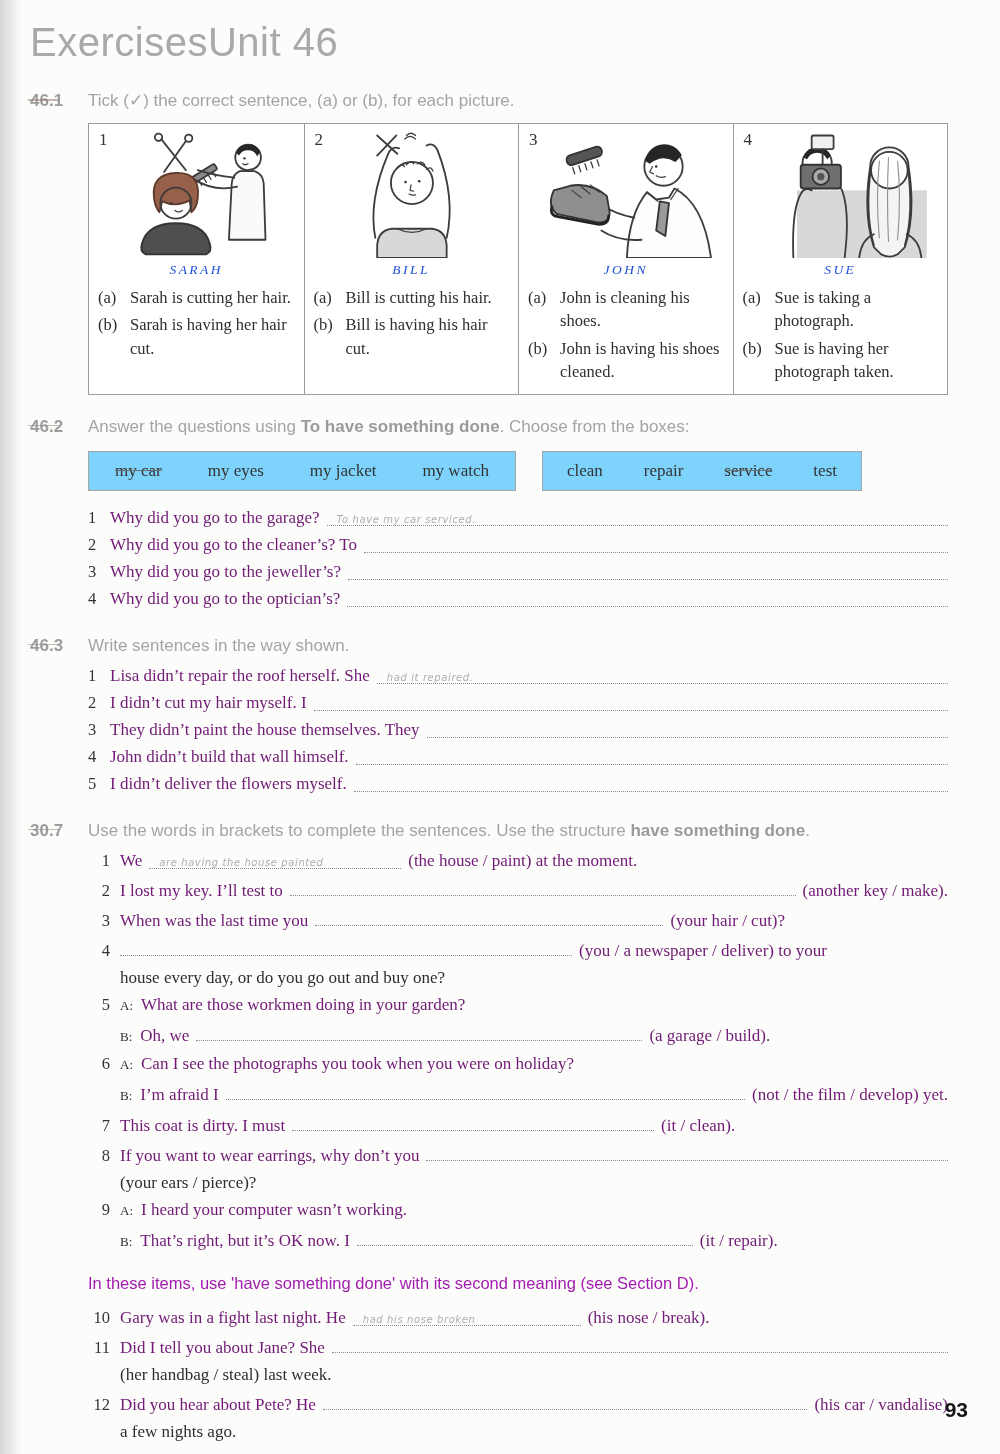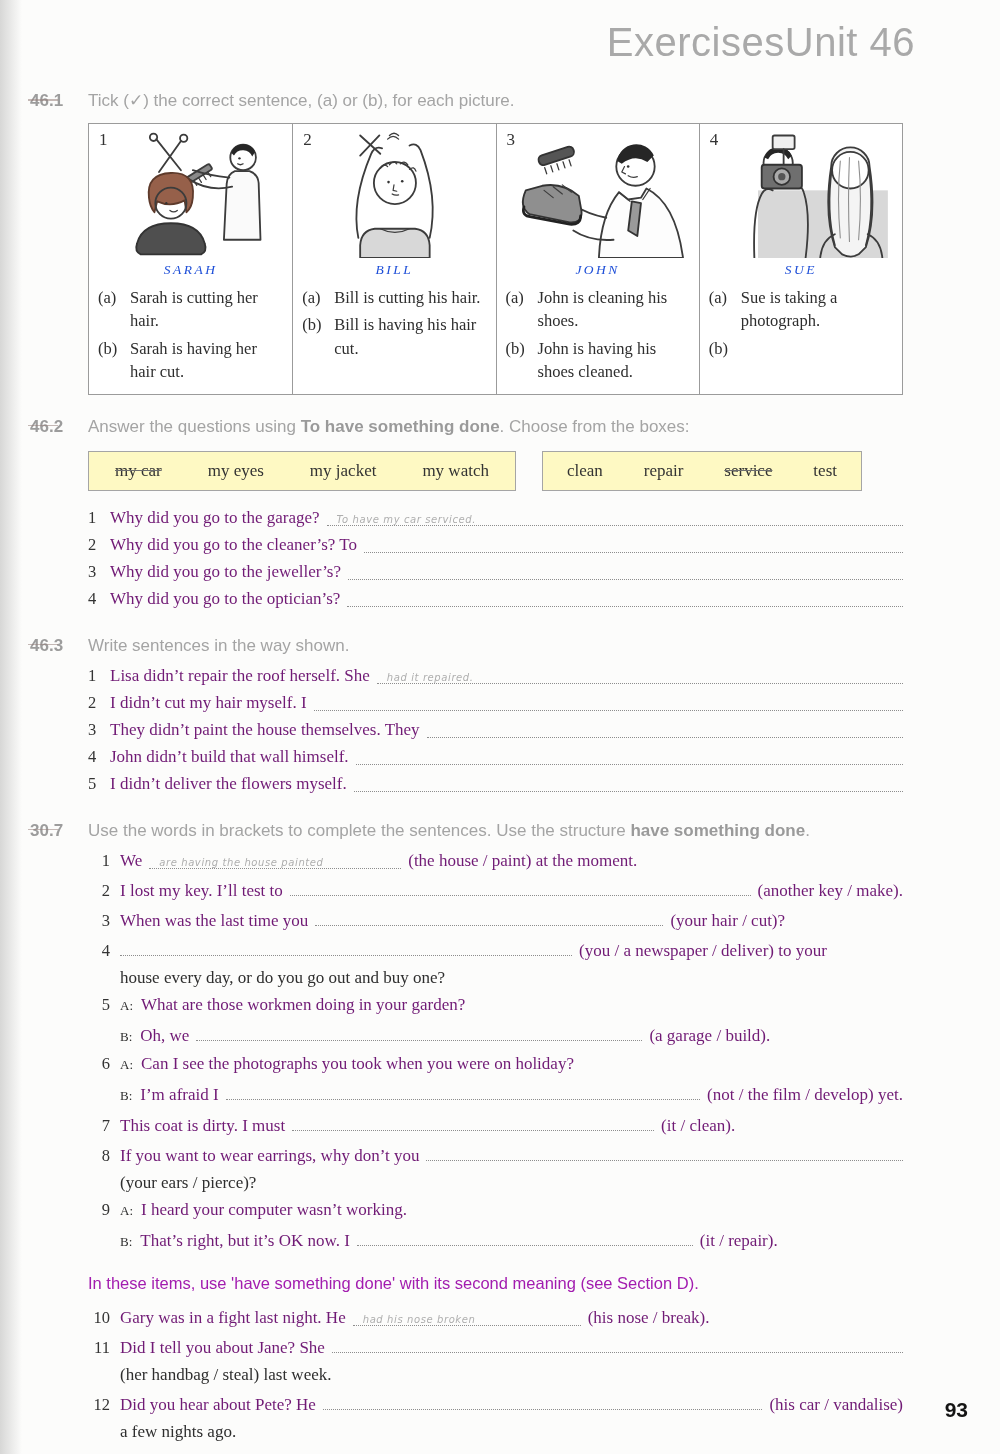--- a/index.html
+++ b/index.html
@@ -4,26 +4,26 @@
 <style>
   html,body{margin:0;padding:0;}
   body{
     width:1000px;height:1454px;position:relative;overflow:hidden;
     background:#fcfcfb;color:#333;
     font-family:"Liberation Serif",serif;
   }
   .edge-shadow{position:absolute;left:0;top:0;bottom:0;width:22px;
     background:linear-gradient(90deg,#d7d7d6 0%,rgba(250,250,250,0) 100%);pointer-events:none;}
   
-  .pagehead{display:flex;justify-content:flex-end;align-items:baseline;
+  .pagehead{display:flex;justify-content:flex-start;align-items:baseline;
     padding:20px 85px 0 30px;}
   .headtxt{font-family:"Liberation Sans",sans-serif;font-size:40px;font-weight:400;
     color:#a9a9a9;letter-spacing:.5px;}
   
-  .sec{padding:0 97px 0 30px;}
+  .sec{padding:0 52px 0 30px;}
   .sec1{margin-top:24px}.sec2{margin-top:20px}.sec3{margin-top:22px}.sec4{margin-top:22px}
   .sec-head{display:flex;align-items:baseline;
     font-family:"Liberation Sans",sans-serif;font-size:17px;color:#a4a4a4;line-height:24px;}
   .sec-num{width:58px;flex:none;font-weight:700;color:#9c9c9c;position:relative;}
   .sec-num::after{content:"";position:absolute;left:-2px;top:10px;width:30px;height:1.5px;
     background:#96807c;opacity:.55;}
   .sec-instr b{font-weight:700;color:#9a9a9a;}
   .sec-body{margin-left:58px;}
   
   .pictable{display:grid;grid-template-columns:repeat(4,1fr);
@@ -31,21 +31,21 @@
   .cell{border-left:1px solid #9b9b9b;padding:6px 9px 10px;position:relative;}
   .cell:first-child{border-left:none;}
   .pnum{position:absolute;top:6px;left:10px;font-size:17px;color:#333;}
   .figwrap{height:128px;display:flex;align-items:flex-end;justify-content:center;}
   .caption{text-align:center;font-style:italic;letter-spacing:2.5px;color:#1d4ed8;
     font-size:13.5px;margin:4px 0 8px;}
   .opt{display:flex;gap:5px;font-size:16.5px;line-height:1.42;color:#2e2e2e;margin-top:4px;}
   .opt .ol{flex:none;width:27px;}
   
   .boxrow{display:flex;gap:26px;margin:12px 0 13px;}
-  .wbox{border:1px solid #a5a5a5;background:#fef9c3;display:flex;align-items:center;
+  .wbox{border:1px solid #a5a5a5;background:#7dd3fc;display:flex;align-items:center;
     justify-content:space-between;box-sizing:border-box;}
   .wbox.b1{width:428px;padding:9px 26px;}
   .wbox.b2{width:320px;padding:9px 24px;}
   .word{font-size:17px;color:#333;}
   .word.struck{text-decoration:line-through;text-decoration-color:#6e6e6e;}
   
   .qrow{display:flex;align-items:baseline;line-height:27px;}
   .qnum{flex:none;width:22px;font-size:16.5px;color:#333;}
   .e4 .qnum{text-align:right;margin-right:10px;}
   .spk{flex:none;font-size:13px;color:#2e2e2e;margin-right:8px;}
@@ -212,20 +212,21 @@
             </g>
           </svg>
         </div>
         <div class="caption">SUE</div>
         <div class="opt">
           <span class="ol">(a)</span>
           <span>Sue is taking a photograph.</span>
         </div>
         <div class="opt">
           <span class="ol">(b)</span>
+          <span>Sue is having her photograph taken.</span>
         </div>
       </div>
 
     </div>
   </div>
 </div>
 
 <div class="sec sec2">
   <div class="sec-head">
     <span class="sec-num">46.2</span>

